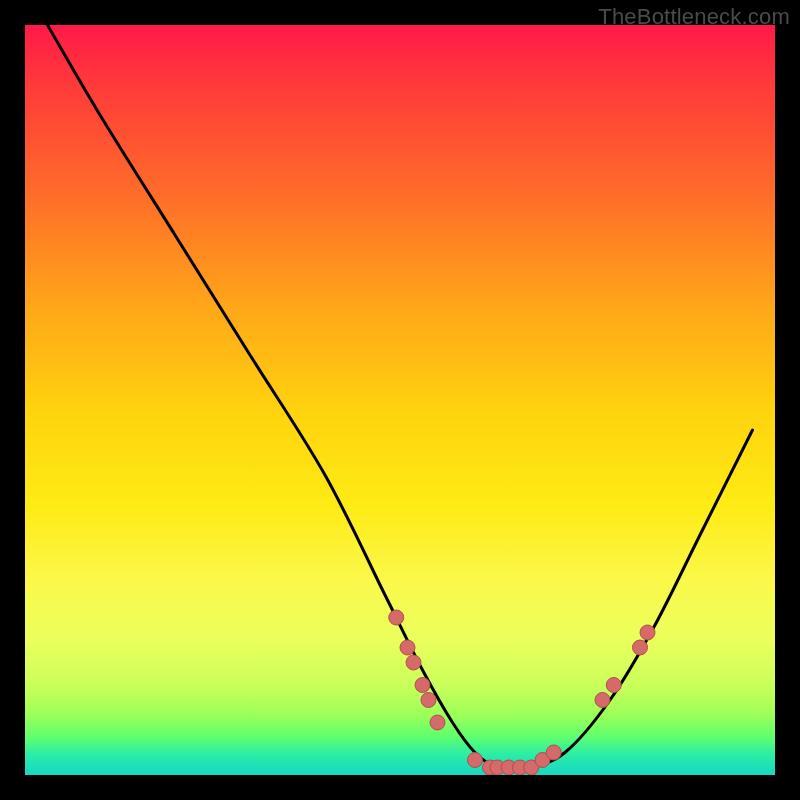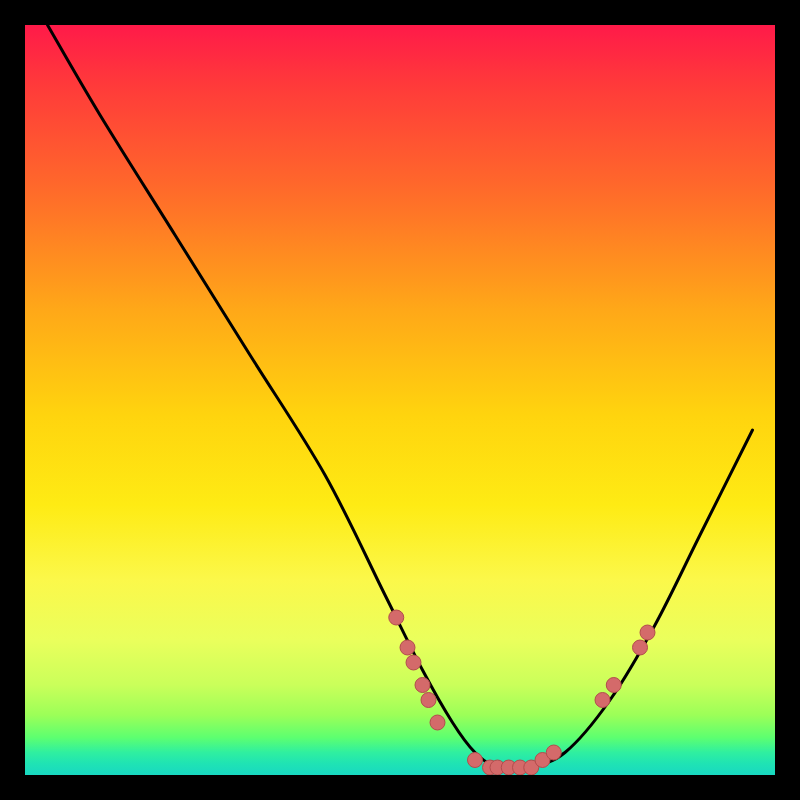--- a/index.html
+++ b/index.html
@@ -57,20 +57,21 @@
     left: 0;
     top: 0;
     width: 750px;
     height: 750px;
   }
 </style>
 </head>
 <body>
 
 <div class="frame">
+  <div class="watermark">TheBottleneck.com</div>
   <div class="plot">
     <svg class="curve" viewBox="0 0 750 750" preserveAspectRatio="none">
       <path fill="none" stroke-width="3" stroke-linecap="round" id="curve-path" d="M 22.5 0 C 31.25 15, 53.75 55, 75 90 C 96.25 125, 125 170, 150 210 C 175 250, 200 289.99999999999994, 225 329.99999999999994 C 250 369.99999999999994, 277.5 410, 300 450 C 322.5 490, 343.75 537.5, 360 570 C 376.25 602.5, 386.25 623.75, 397.5 645 C 408.75 666.25, 418.74999999999994 683.75, 427.49999999999994 697.5 C 436.24999999999994 711.25, 442.5 720, 450 727.5 C 457.5 735, 463.75 740, 472.5 742.5 C 481.25 745, 491.25000000000006 745, 502.50000000000006 742.5 C 513.75 740, 526.25 738.75, 540 727.5 C 553.75 716.25, 570 696.25, 585 675 C 600 653.75, 615 627.5, 630 600 C 645 572.5, 658.75 542.5, 675 510 C 691.25 477.5, 718.75 422.5, 727.5 405" stroke="#000000"></path>
       <g id="markers-group">
           <circle cx="371.25" cy="592.5" r="7.5" fill="#d46a6a" stroke="#b24c4c" stroke-width="1"></circle>
           <circle cx="382.5" cy="622.5" r="7.5" fill="#d46a6a" stroke="#b24c4c" stroke-width="1"></circle>
           <circle cx="388.5" cy="637.5" r="7.5" fill="#d46a6a" stroke="#b24c4c" stroke-width="1"></circle>
           <circle cx="397.5" cy="660" r="7.5" fill="#d46a6a" stroke="#b24c4c" stroke-width="1"></circle>
           <circle cx="403.49999999999994" cy="675" r="7.5" fill="#d46a6a" stroke="#b24c4c" stroke-width="1"></circle>
           <circle cx="412.50000000000006" cy="697.5" r="7.5" fill="#d46a6a" stroke="#b24c4c" stroke-width="1"></circle>

